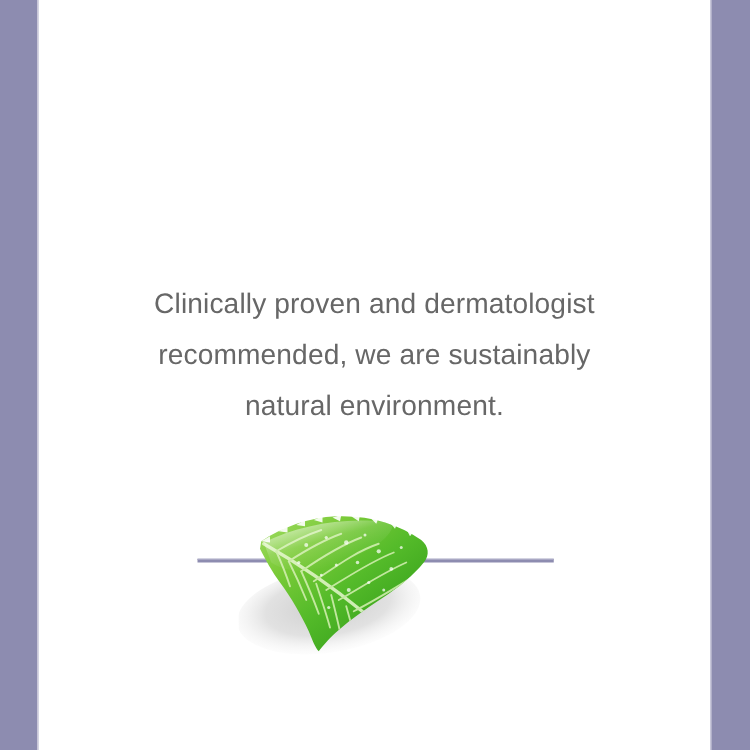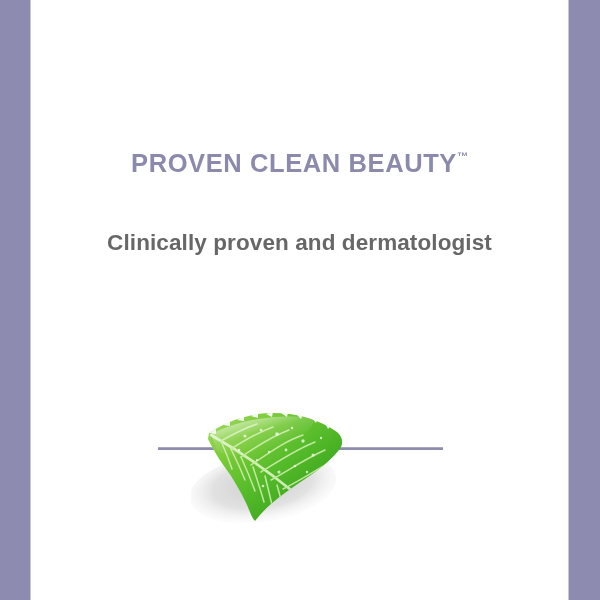--- a/index.html
+++ b/index.html
@@ -77,21 +77,21 @@
     top: -3px;
   }
 
   .body-copy {
     position: absolute;
     top: 199px;
     left: 0;
     right: 0;
     text-align: center;
     font-size: 22.5px;
-    font-weight: bold;
+    font-weight: normal;
     color: #676767;
     line-height: 41px;
     letter-spacing: 0.1px;
   }
   .body-copy .line {
     display: block;
     white-space: nowrap;
   }
 
   
@@ -135,24 +135,25 @@
 
 <div class="card">
 
   <div class="side-bar left"></div>
   <div class="side-seam left"></div>
   <div class="side-bar right"></div>
   <div class="side-seam right"></div>
 
   <div class="content">
 
-    <h1 class="headline"><span>PROVEN CLEAN BEAUTY</span><span class="tm">™</span></h1>
 
     <p class="body-copy">
       <span class="line">Clinically proven and dermatologist</span>
+      <span class="line">recommended, we are sustainably</span>
+      <span class="line">natural environment.</span>
     </p>
 
     <div class="ornament">
 
       <div class="divider"></div>
 
       <div class="leaf-wrap">
         <svg class="leaf-svg" viewBox="0 0 180 140" xmlns="http://www.w3.org/2000/svg">
           <defs>
             <radialGradient id="shadowGrad" cx="50%" cy="45%" r="62%">

